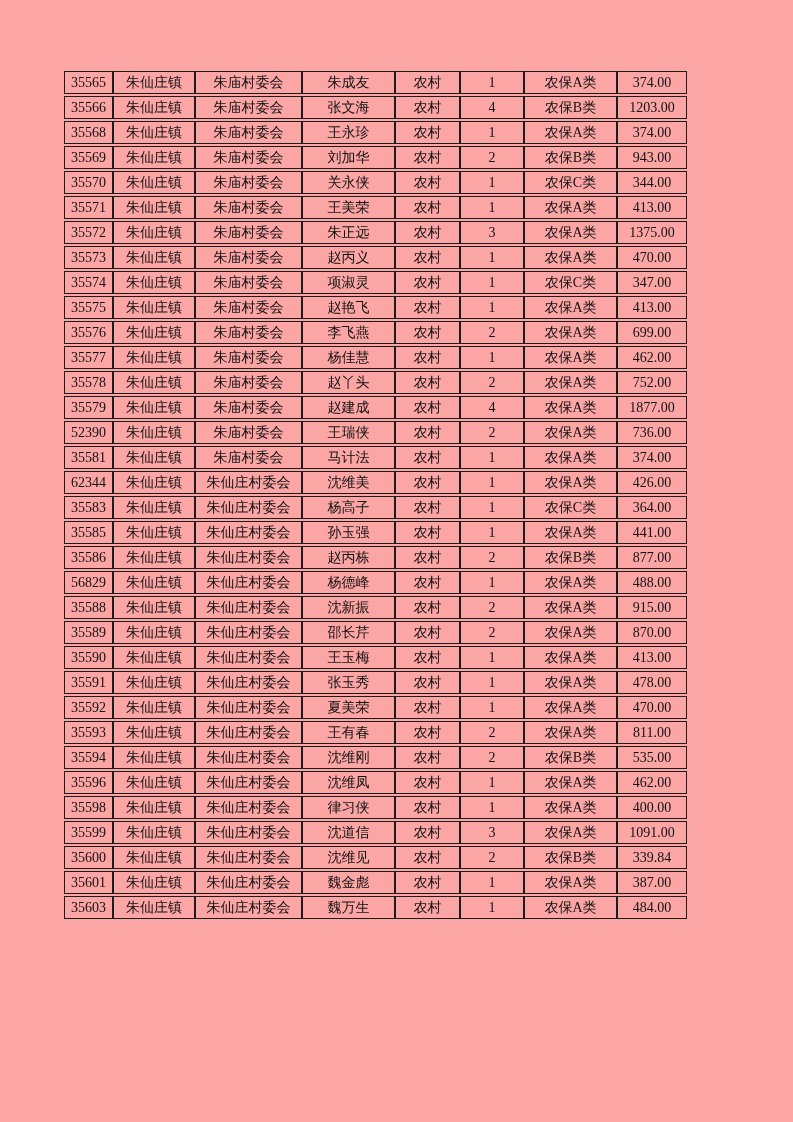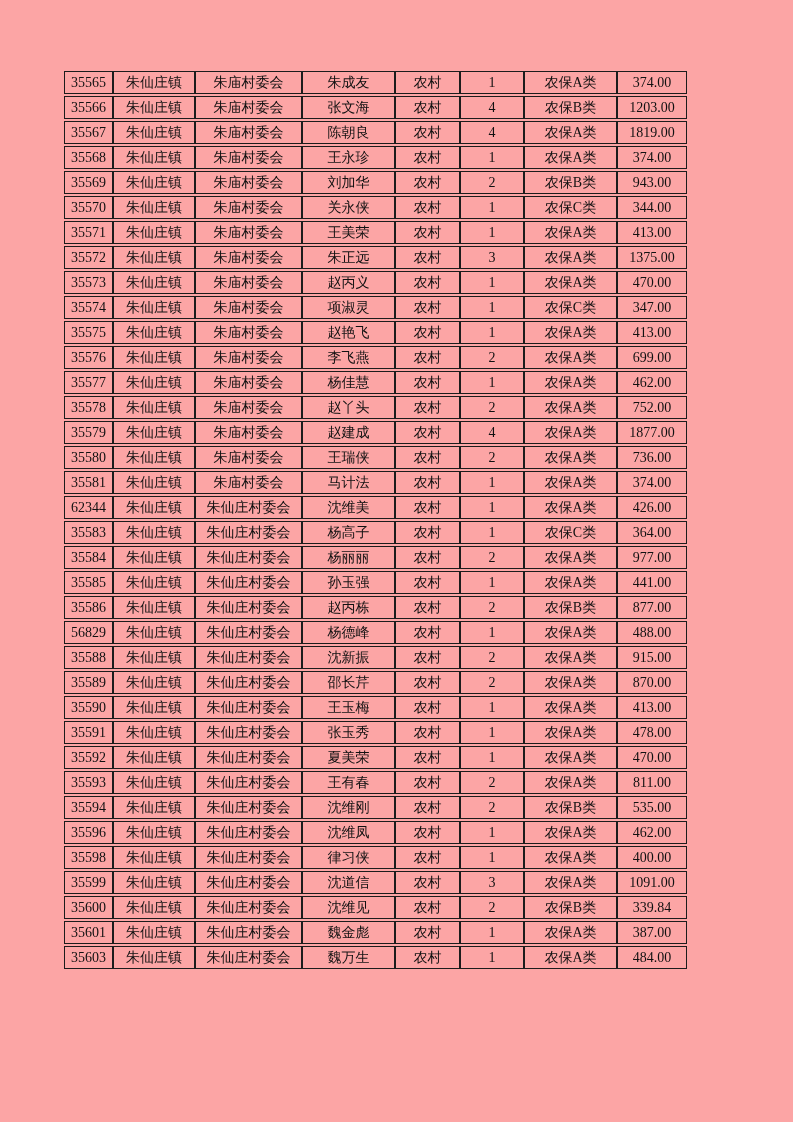--- a/index.html
+++ b/index.html
@@ -64,30 +64,20 @@
           <td>35566</td>
           <td>朱仙庄镇</td>
           <td>朱庙村委会</td>
           <td>张文海</td>
           <td>农村</td>
           <td>4</td>
           <td>农保B类</td>
           <td>1203.00</td>
         </tr>
         <tr>
-          <td>35567</td>
-          <td>朱仙庄镇</td>
-          <td>朱庙村委会</td>
-          <td>陈朝良</td>
-          <td>农村</td>
-          <td>4</td>
-          <td>农保A类</td>
-          <td>1819.00</td>
-        </tr>
-        <tr>
           <td>35568</td>
           <td>朱仙庄镇</td>
           <td>朱庙村委会</td>
           <td>王永珍</td>
           <td>农村</td>
           <td>1</td>
           <td>农保A类</td>
           <td>374.00</td>
         </tr>
         <tr>
@@ -194,21 +184,21 @@
           <td>35579</td>
           <td>朱仙庄镇</td>
           <td>朱庙村委会</td>
           <td>赵建成</td>
           <td>农村</td>
           <td>4</td>
           <td>农保A类</td>
           <td>1877.00</td>
         </tr>
         <tr>
-          <td>35580</td>
+          <td>52390</td>
           <td>朱仙庄镇</td>
           <td>朱庙村委会</td>
           <td>王瑞侠</td>
           <td>农村</td>
           <td>2</td>
           <td>农保A类</td>
           <td>736.00</td>
         </tr>
         <tr>
           <td>35581</td>
@@ -232,30 +222,20 @@
         </tr>
         <tr>
           <td>35583</td>
           <td>朱仙庄镇</td>
           <td>朱仙庄村委会</td>
           <td>杨高子</td>
           <td>农村</td>
           <td>1</td>
           <td>农保C类</td>
           <td>364.00</td>
-        </tr>
-        <tr>
-          <td>35584</td>
-          <td>朱仙庄镇</td>
-          <td>朱仙庄村委会</td>
-          <td>杨丽丽</td>
-          <td>农村</td>
-          <td>2</td>
-          <td>农保A类</td>
-          <td>977.00</td>
         </tr>
         <tr>
           <td>35585</td>
           <td>朱仙庄镇</td>
           <td>朱仙庄村委会</td>
           <td>孙玉强</td>
           <td>农村</td>
           <td>1</td>
           <td>农保A类</td>
           <td>441.00</td>

